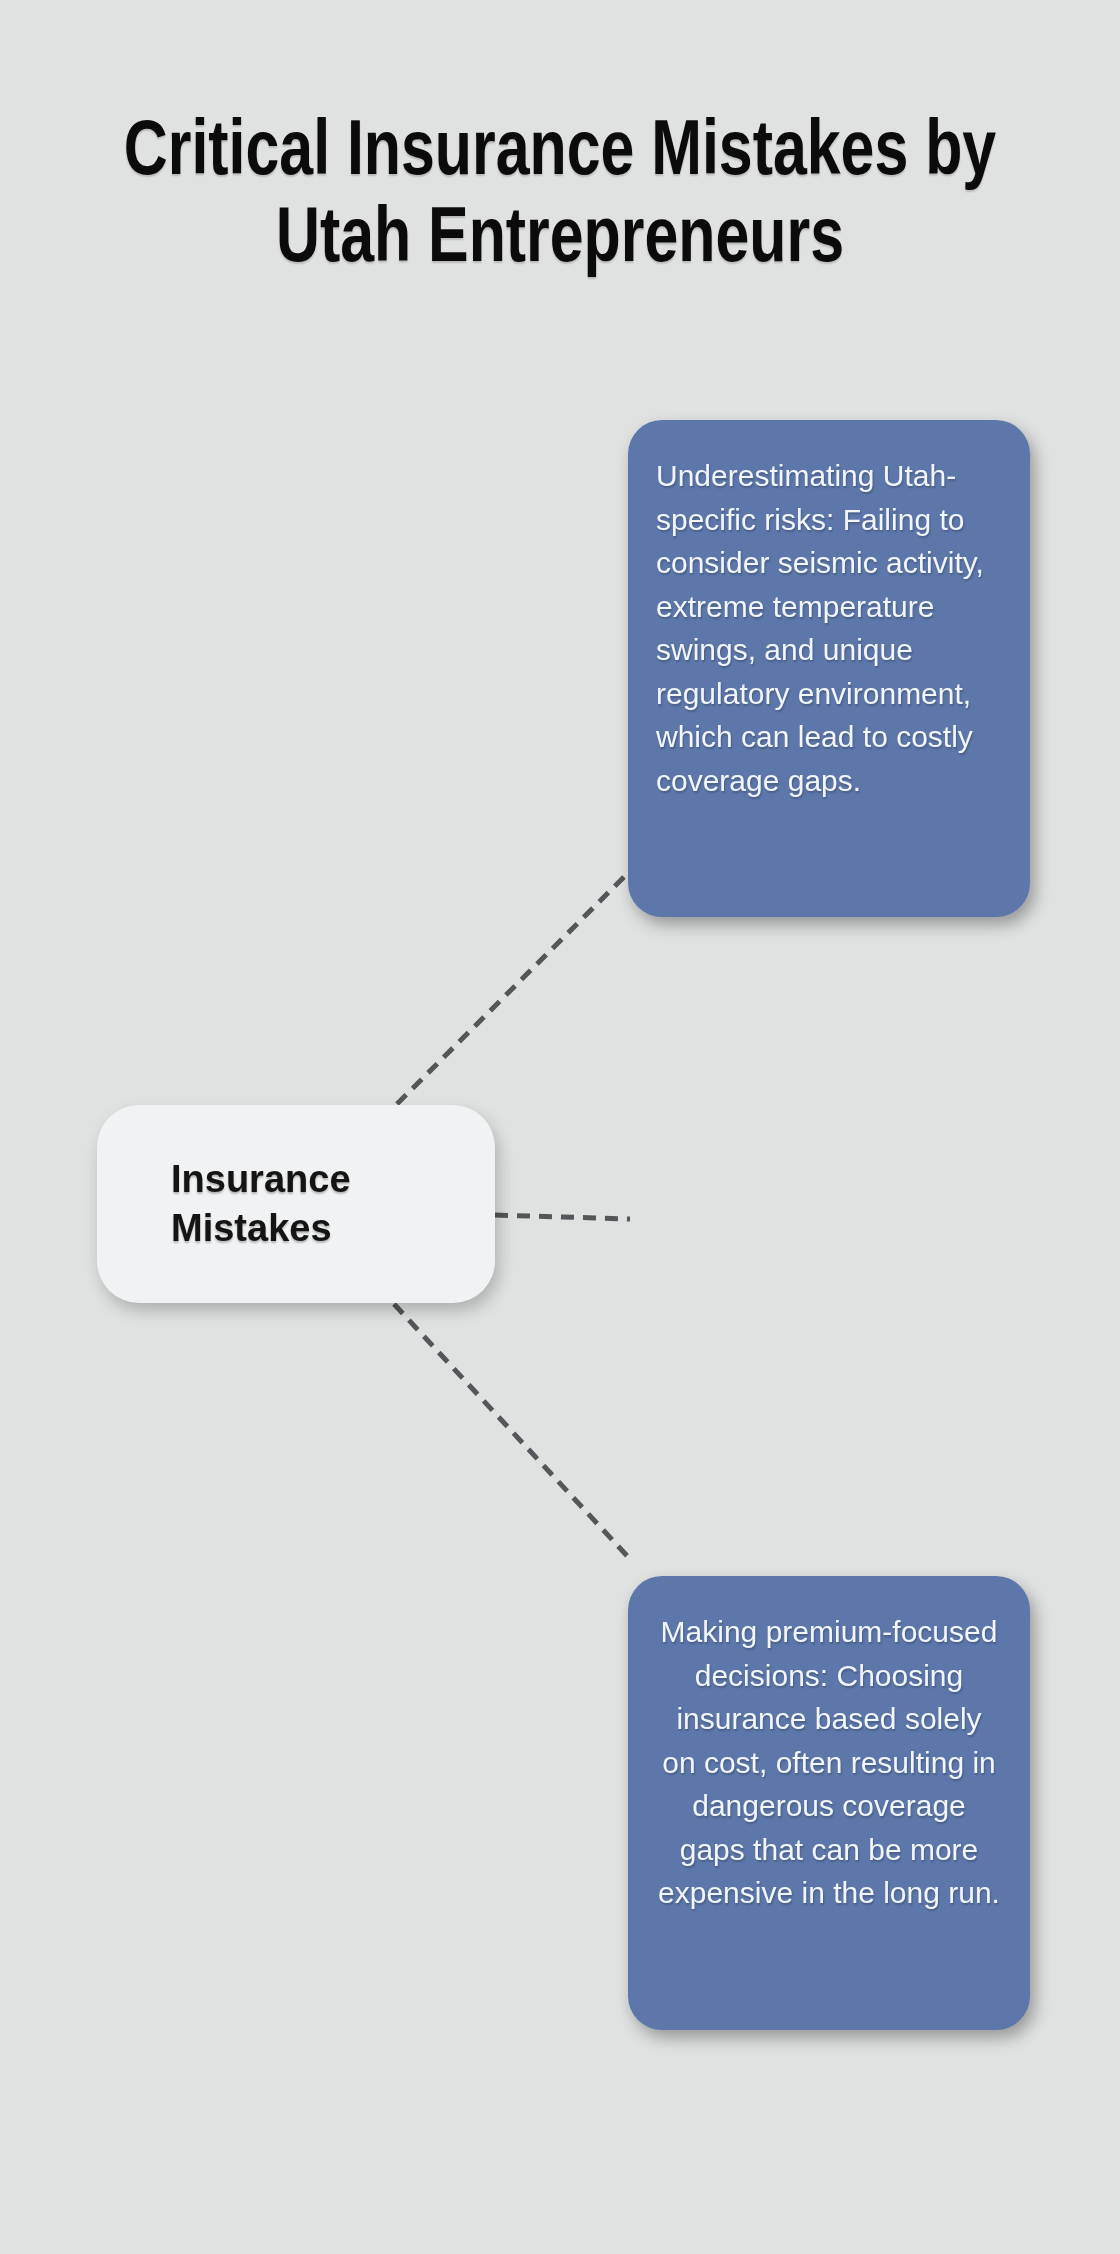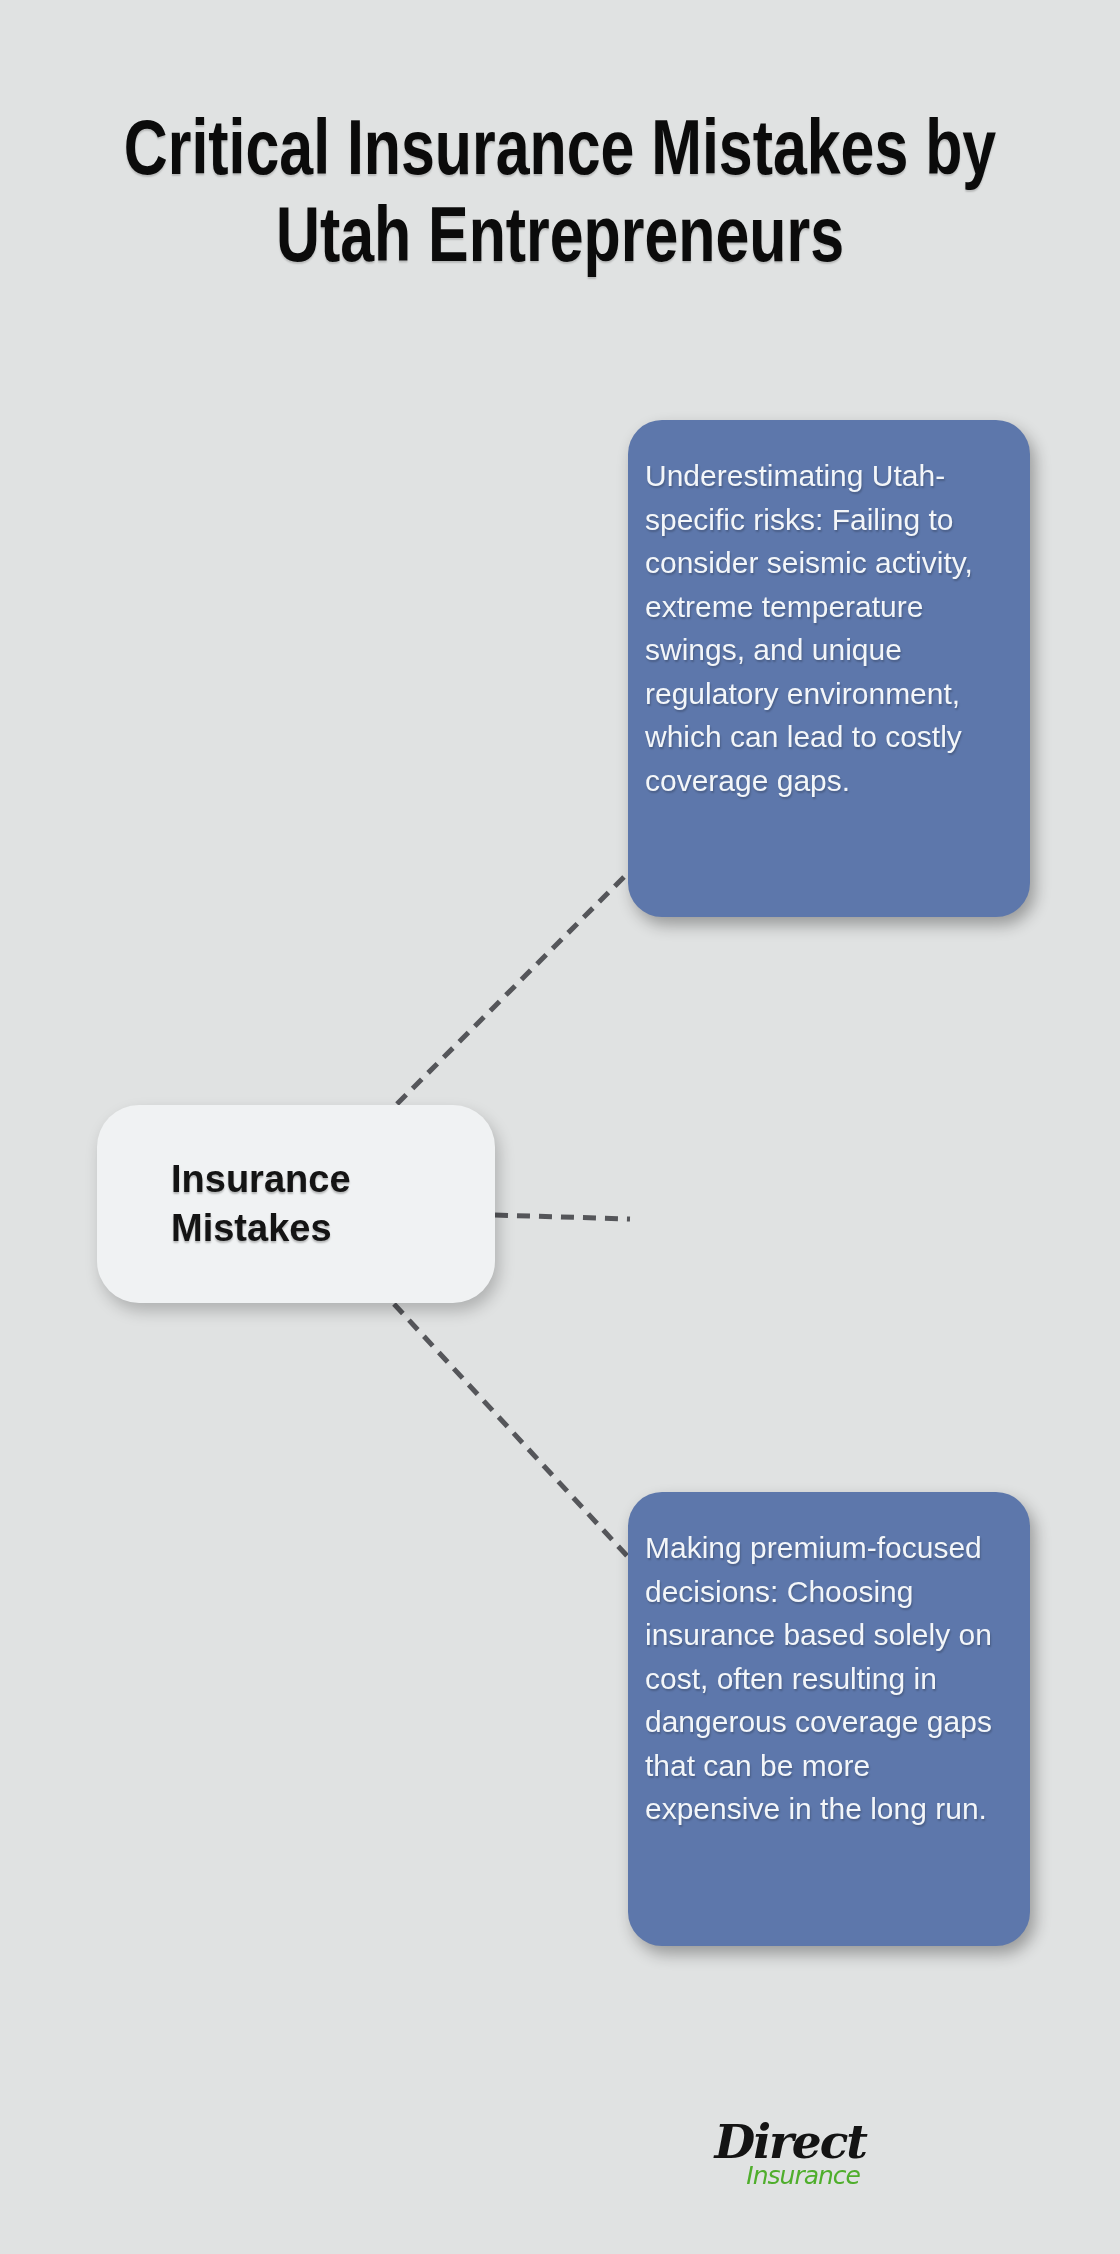--- a/index.html
+++ b/index.html
@@ -58,31 +58,31 @@
     text-shadow:0 2px 2px rgba(0,0,0,0.25);
   }
 
   
   .card{
     position:absolute;left:628px;width:402px;
     box-sizing:border-box;
     background:var(--card-bg);
     border-radius:34px;
     box-shadow:5px 8px 16px rgba(0,0,0,0.32);
-    padding:34px 17px;
+    padding:34px 28px;
   }
   .card p{
     margin:0;
     font-size:30px;line-height:1.45;
     color:var(--card-text);
     text-shadow:1px 2px 2px rgba(0,0,0,0.22);
   }
   .card-1{top:420px;height:497px;}
   .card-2{top:977px;height:500px;}
-  .card-3{top:1492px;height:454px;}
+  .card-3{top:1576px;height:454px;text-align:center;}
 
   
   .logo{position:absolute;right:70px;top:2118px;text-align:right;}
   .logo-direct{
     font-family:"DejaVu Serif", serif;
     font-style:italic;font-weight:bold;
     font-size:47px;line-height:1.0;
     color:var(--logo-primary);
     letter-spacing:-2px;
   }
@@ -117,18 +117,14 @@
 
   <div class="card card-1">
     <p>Underestimating Utah-specific risks: Failing to consider seismic activity, extreme temperature swings, and unique regulatory environment, which can lead to costly coverage gaps.</p>
   </div>
 
 
   <div class="card card-3">
     <p>Making premium-focused decisions: Choosing insurance based solely on cost, often resulting in dangerous coverage gaps that can be more expensive in the long run.</p>
   </div>
 
-  <div class="logo">
-    <div class="logo-direct">Direct</div>
-    <div class="logo-insurance">Insurance</div>
-  </div>
 
 </div>
 
 </body></html>

